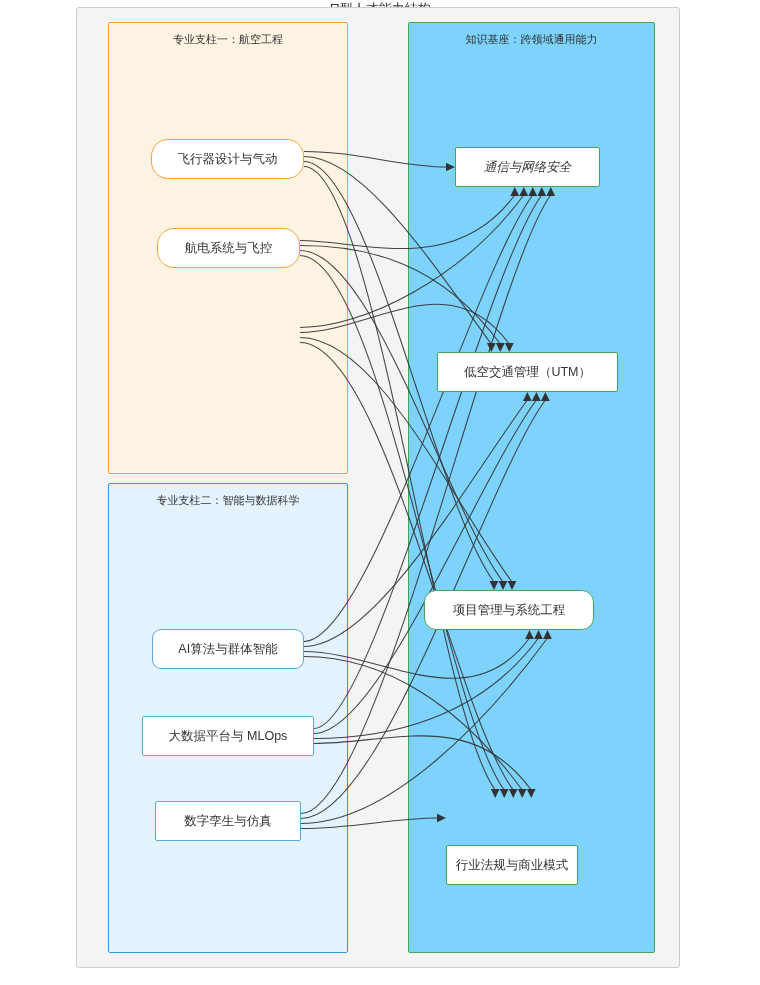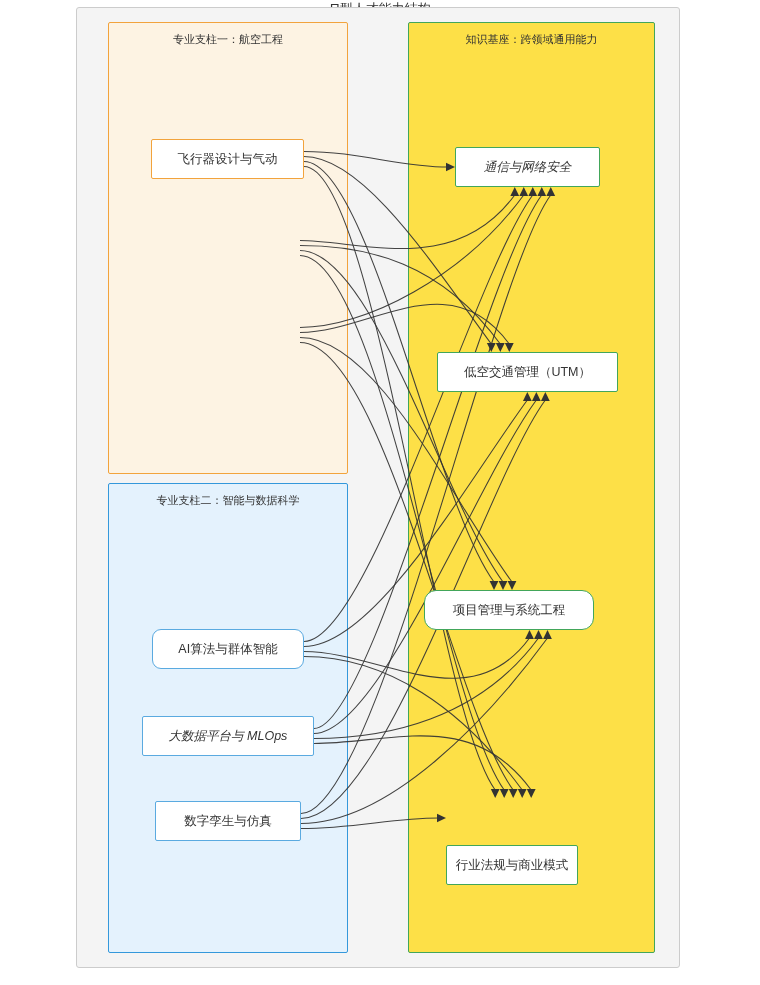--- a/index.html
+++ b/index.html
@@ -4,23 +4,23 @@
 <style>
   html,body{margin:0;padding:0;background:#ffffff;}
   body{width:760px;height:985px;font-family:"Liberation Sans","DejaVu Sans",sans-serif;overflow:hidden;}
   #stage{position:relative;width:760px;height:985px;}
   #outer{position:absolute;left:76px;top:7px;width:604px;height:961px;background:#f4f4f4;border:1px solid #cccccc;border-radius:3px;box-sizing:border-box;}
   #title{position:absolute;left:0;top:-1px;width:760px;text-align:center;font-size:13px;color:#333333;line-height:20px;}
   .sub{position:absolute;box-sizing:border-box;border-width:1.6px;border-style:solid;border-radius:2px;}
   .sub-label{position:absolute;left:0;right:0;top:7px;text-align:center;font-size:11px;color:#333333;line-height:19px;padding:0 14px;box-sizing:border-box;}
   #sg-aero{left:108px;top:22px;width:240px;height:452px;background:#fdf3e3;border-color:#f2a33c;}
   #sg-ai{left:108px;top:483px;width:240px;height:470px;background:#e4f2fd;border-color:#3498db;}
-  #sg-base{left:408px;top:22px;width:247px;height:931px;background:#fde047;border-color:#42a65a;}
+  #sg-base{left:408px;top:22px;width:247px;height:931px;background:#7dd3fc;border-color:#42a65a;}
   .node{position:absolute;box-sizing:border-box;background:#ffffff;border-width:1.6px;border-style:solid;border-radius:2px;display:flex;align-items:center;justify-content:center;font-size:12.5px;color:#333333;text-align:center;}
-  .n-aero{border-color:#f2a33c;}
+  .n-aero{border-color:#f2a33c;border-radius:17px;}
   .n-ai{border-color:#5aaae0;}
   .n-base{border-color:#42a65a;}
   #edges{position:absolute;left:0;top:0;width:760px;height:985px;}
   #edges path{fill:none;stroke:#333333;stroke-width:1.05px;opacity:.92;}
   #edges polygon{fill:#333333;}
 </style>
 </head>
 <body>
 
 <div id="stage">
@@ -88,25 +88,28 @@
       <polygon points="545.35,392 540.95,401 549.75,401"></polygon>
       <path d="M 301 823.5 C 389 823.5, 487.5 720, 547.5 638"></path>
       <polygon points="547.5,630 543.1,639 551.9,639"></polygon>
       <path d="M 301 828.5 C 356 828.5, 391 818, 439 818"></path>
       <polygon points="446,818 437,813.8 437,822.2"></polygon>
     </svg>
 
   <div class="node n-aero" style="left:151px;top:139px;width:153px;height:40px;">
     <span>飞行器设计与气动</span>
   </div>
+  <div class="node n-aero" style="left:157px;top:228px;width:143px;height:40px;">
+    <span>航电系统与飞控</span>
+  </div>
 
   <div class="node n-ai" style="left:152px;top:629px;width:152px;height:40px;border-radius:9px;">
     <span>AI算法与群体智能</span>
   </div>
-  <div class="node n-ai" style="left:142px;top:716px;width:172px;height:40px;font-style:italic;">
+  <div class="node n-ai" style="left:142px;top:716px;width:172px;height:40px;">
     <span>大数据平台与 MLOps</span>
   </div>
   <div class="node n-ai" style="left:155px;top:801px;width:146px;height:40px;">
     <span>数字孪生与仿真</span>
   </div>
 
   <div class="node n-base" style="left:455px;top:147px;width:145px;height:40px;font-style:italic;">
     <span>通信与网络安全</span>
   </div>
   <div class="node n-base" style="left:437px;top:352px;width:181px;height:40px;">

